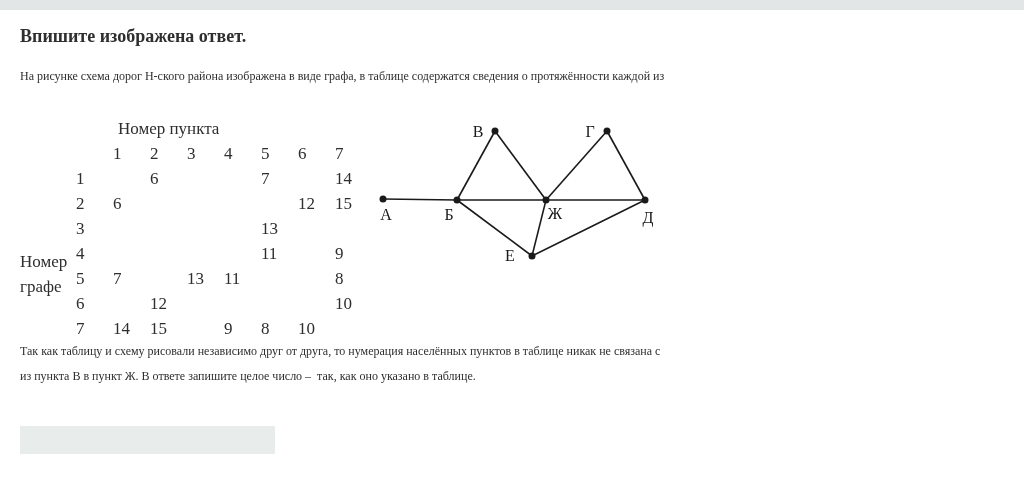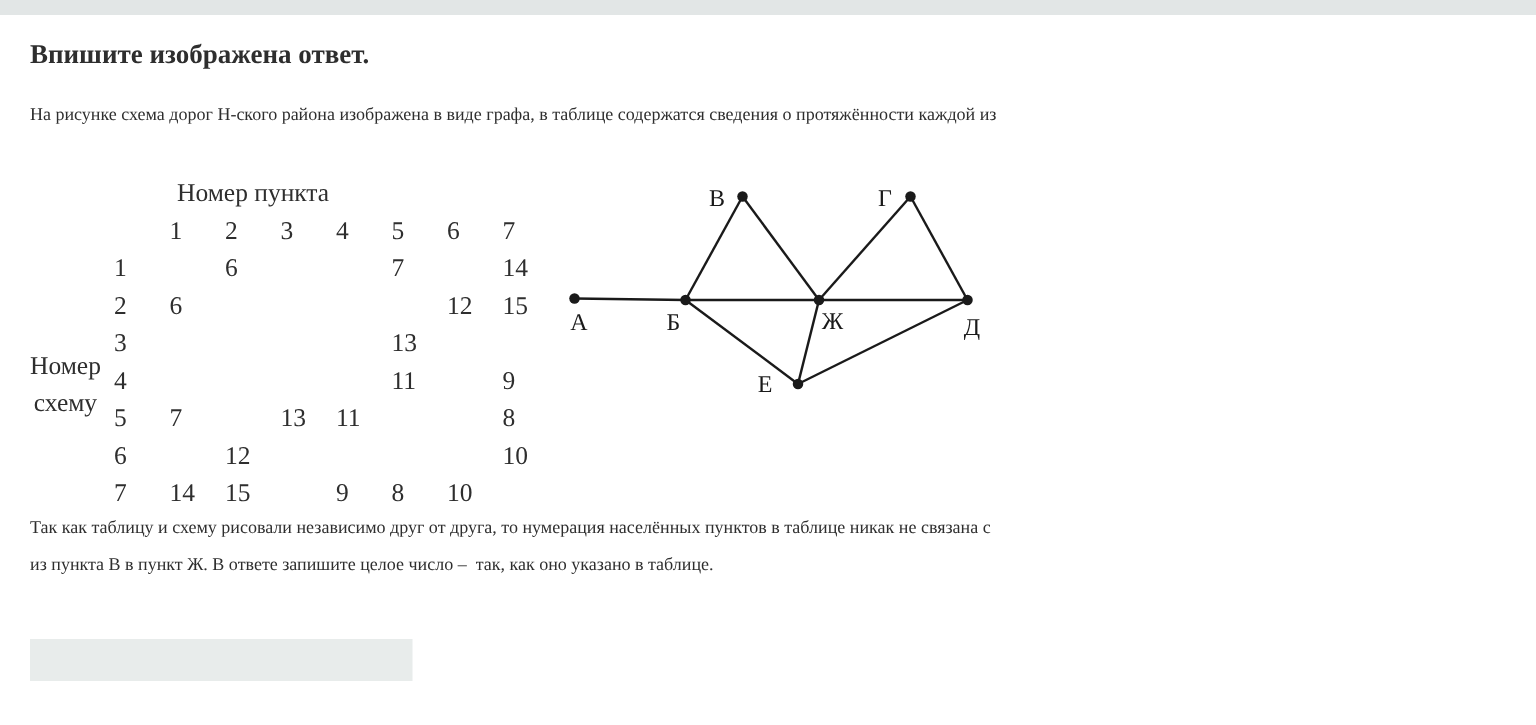--- a/index.html
+++ b/index.html
@@ -18,22 +18,22 @@
     font-size: 18px; font-weight: bold; white-space: pre;
   }
   .textblock { font-size: 12px; line-height: 25px; }
   .textblock div { white-space: pre; }
   .intro { position: absolute; left: 20px; top: 64px; }
   .matrix-corner {
     position: absolute; left: 118px; top: 119px;
     font-size: 17px; white-space: pre;
   }
   .row-axis-label {
-    position: absolute; left: 20px; top: 231px;
-    font-size: 17px; line-height: 25px; text-align: center;
+    position: absolute; left: 20px; top: 249px;
+    font-size: 17px; line-height: 25px;
   }
   .matrix-table {
     position: absolute; left: 76px; top: 141px;
     border-collapse: collapse; font-size: 17px;
   }
   .matrix-table td {
     width: 37px; height: 25px; padding: 0;
     text-align: left; vertical-align: middle; line-height: 25px;
   }
   .graph-svg { position: absolute; left: 370px; top: 112px; }
@@ -61,21 +61,21 @@
   <div class="heading">Впишите изображена ответ.</div>
 
   <div class="intro textblock">
     <div>На рисунке схема дорог Н-ского района изображена в виде графа, в таблице содержатся сведения о протяжённости каждой из</div>
   </div>
 
   <div class="matrix-corner">Номер пункта</div>
 
   <div class="row-axis-label">
     <div>Номер</div>
-    <div>схему</div>
+    <div>графе</div>
   </div>
 
   <table class="matrix-table">
       <tbody>
         <tr>
           <td></td>
           <td>1</td>
           <td>2</td>
           <td>3</td>
           <td>4</td>

